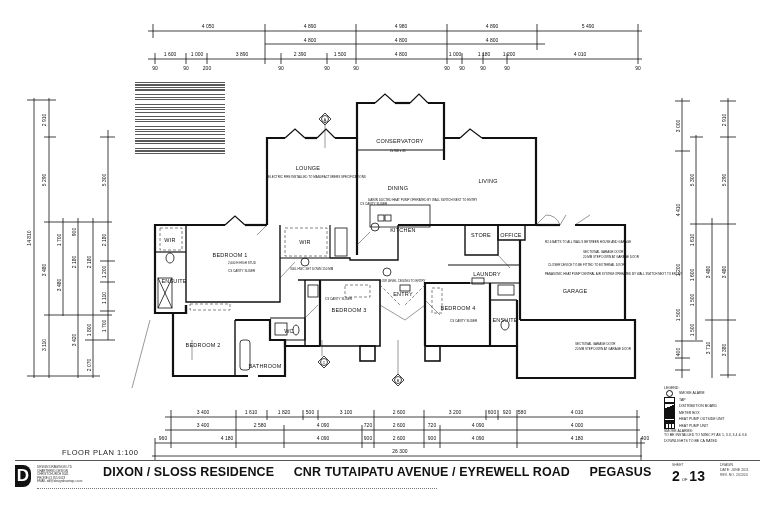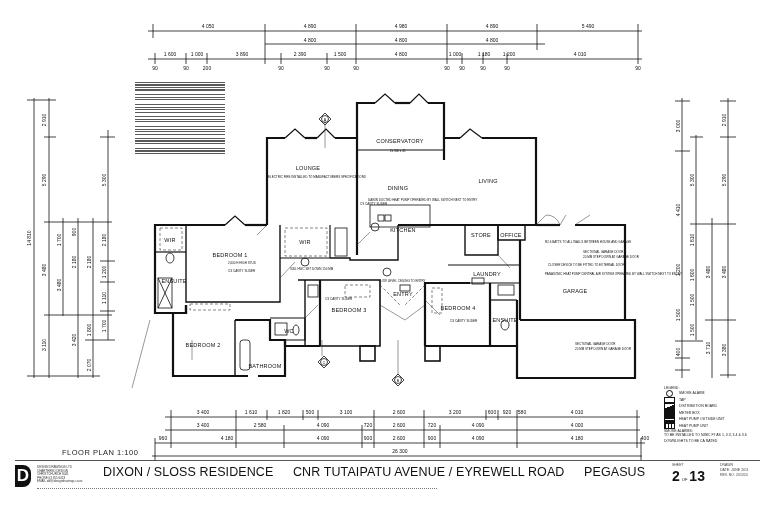--- a/index.html
+++ b/index.html
@@ -8,21 +8,21 @@
   .t{font-family:"Liberation Sans",sans-serif;fill:#111;}
   .dim{font-size:5px;}
   .room{font-size:5.5px;letter-spacing:0.2px;}
   .wall{stroke:#111;stroke-width:2.2;fill:none;}
   .thin{stroke:#111;stroke-width:0.8;fill:none;}
   .hair{stroke:#333;stroke-width:0.5;fill:none;}
   .dash{stroke:#333;stroke-width:0.6;fill:none;stroke-dasharray:3 2;}
   #titlebar{position:absolute;left:15px;top:460px;width:745px;height:36px;border-top:1.5px solid #555;}
   #logo{position:absolute;left:0;top:4px;width:16px;height:22px;background:#111;color:#fff;font-weight:bold;font-size:17px;line-height:22px;text-align:center;border-radius:0 8px 8px 0;}
   #firm{position:absolute;left:22px;top:5px;width:60px;font-size:3px;line-height:3.6px;color:#333;}
-  #project{position:absolute;left:88px;top:4px;font-size:12.5px;font-weight:normal;letter-spacing:0.1px;white-space:nowrap;}
+  #project{position:absolute;left:88px;top:4px;font-size:12.5px;font-weight:bold;letter-spacing:0.1px;white-space:nowrap;}
   #project span{margin-right:16px;}
   #finenote{position:absolute;left:22px;top:27px;width:400px;height:2px;border-top:1px dotted #777;}
   #sheet{position:absolute;left:657px;top:2px;}
   #sheet .lbl{font-size:3.5px;color:#444;}
   #sheet .num{font-size:14px;font-weight:bold;}
   #sheet .of{font-size:4px;margin:0 2px;}
   #drawinfo{position:absolute;left:705px;top:2px;font-size:3.5px;color:#444;line-height:5px;}
   #fp-label{position:absolute;left:62px;top:448px;font-size:7.5px;letter-spacing:0.5px;color:#222;text-align:right;}
   .notes{position:absolute;left:135px;top:82px;width:90px;}
   .note{height:9px;margin-bottom:3px;background:repeating-linear-gradient(180deg,#222 0 1.2px,transparent 1.2px 2.5px);opacity:0.75;}

